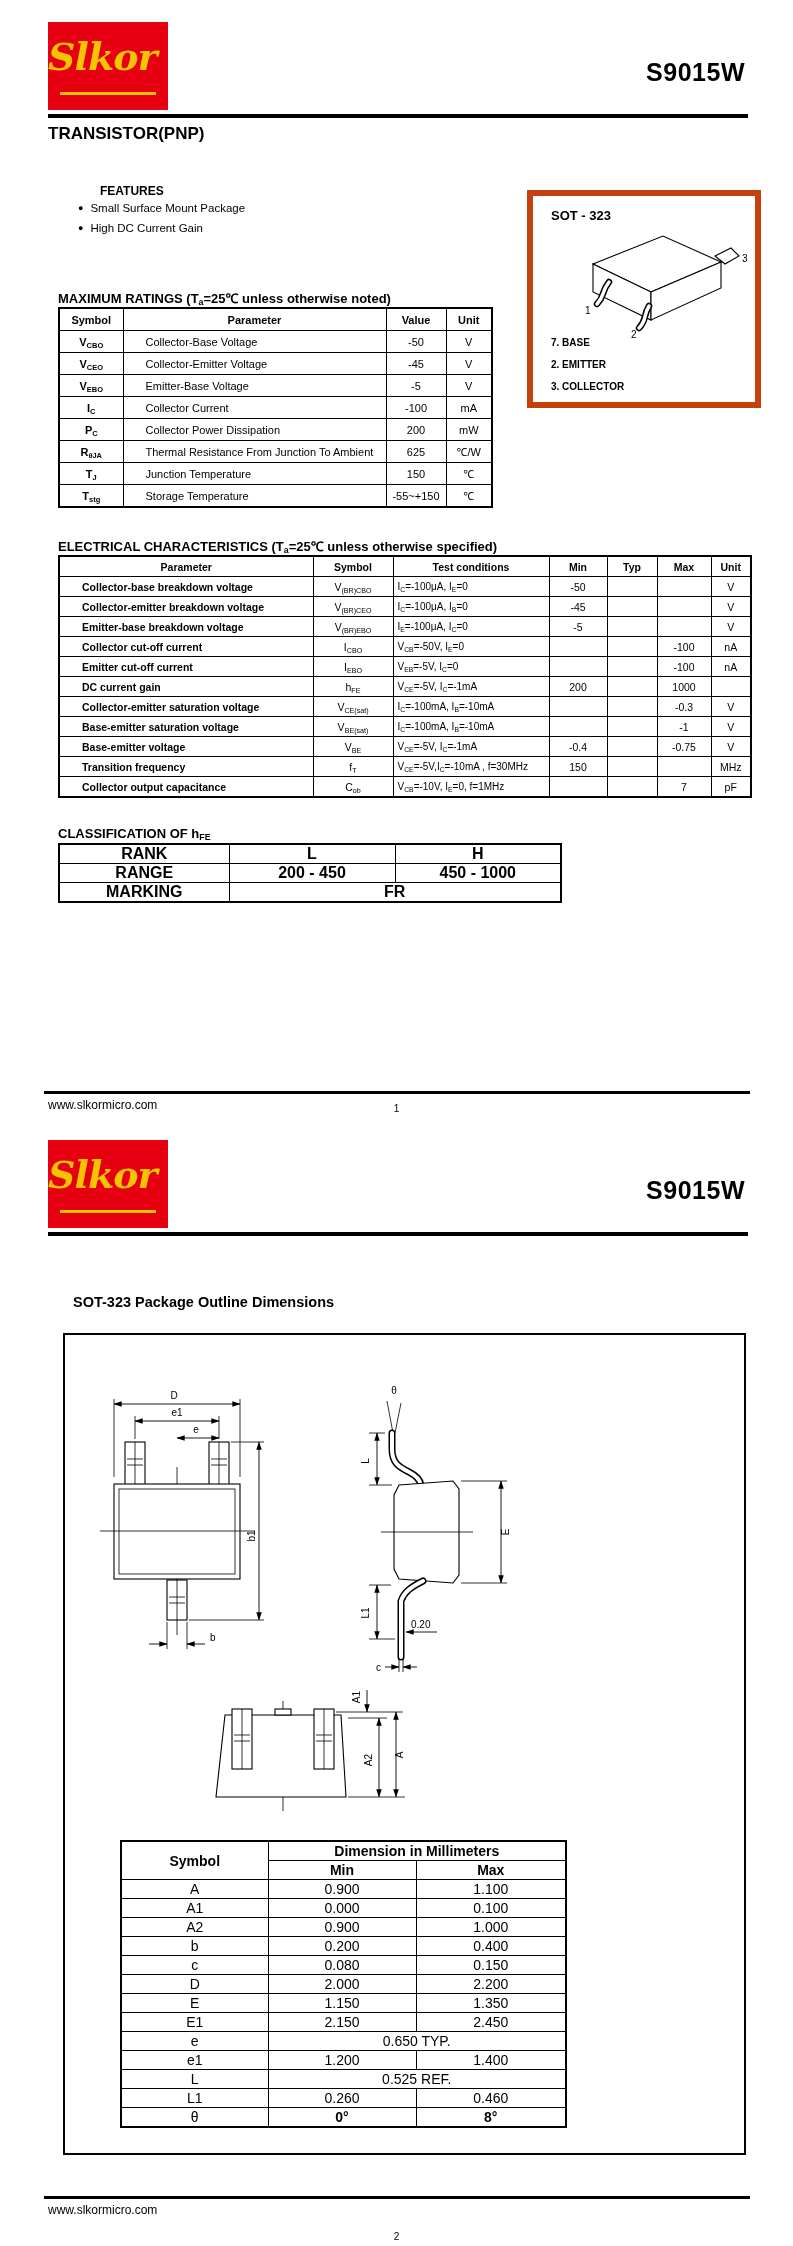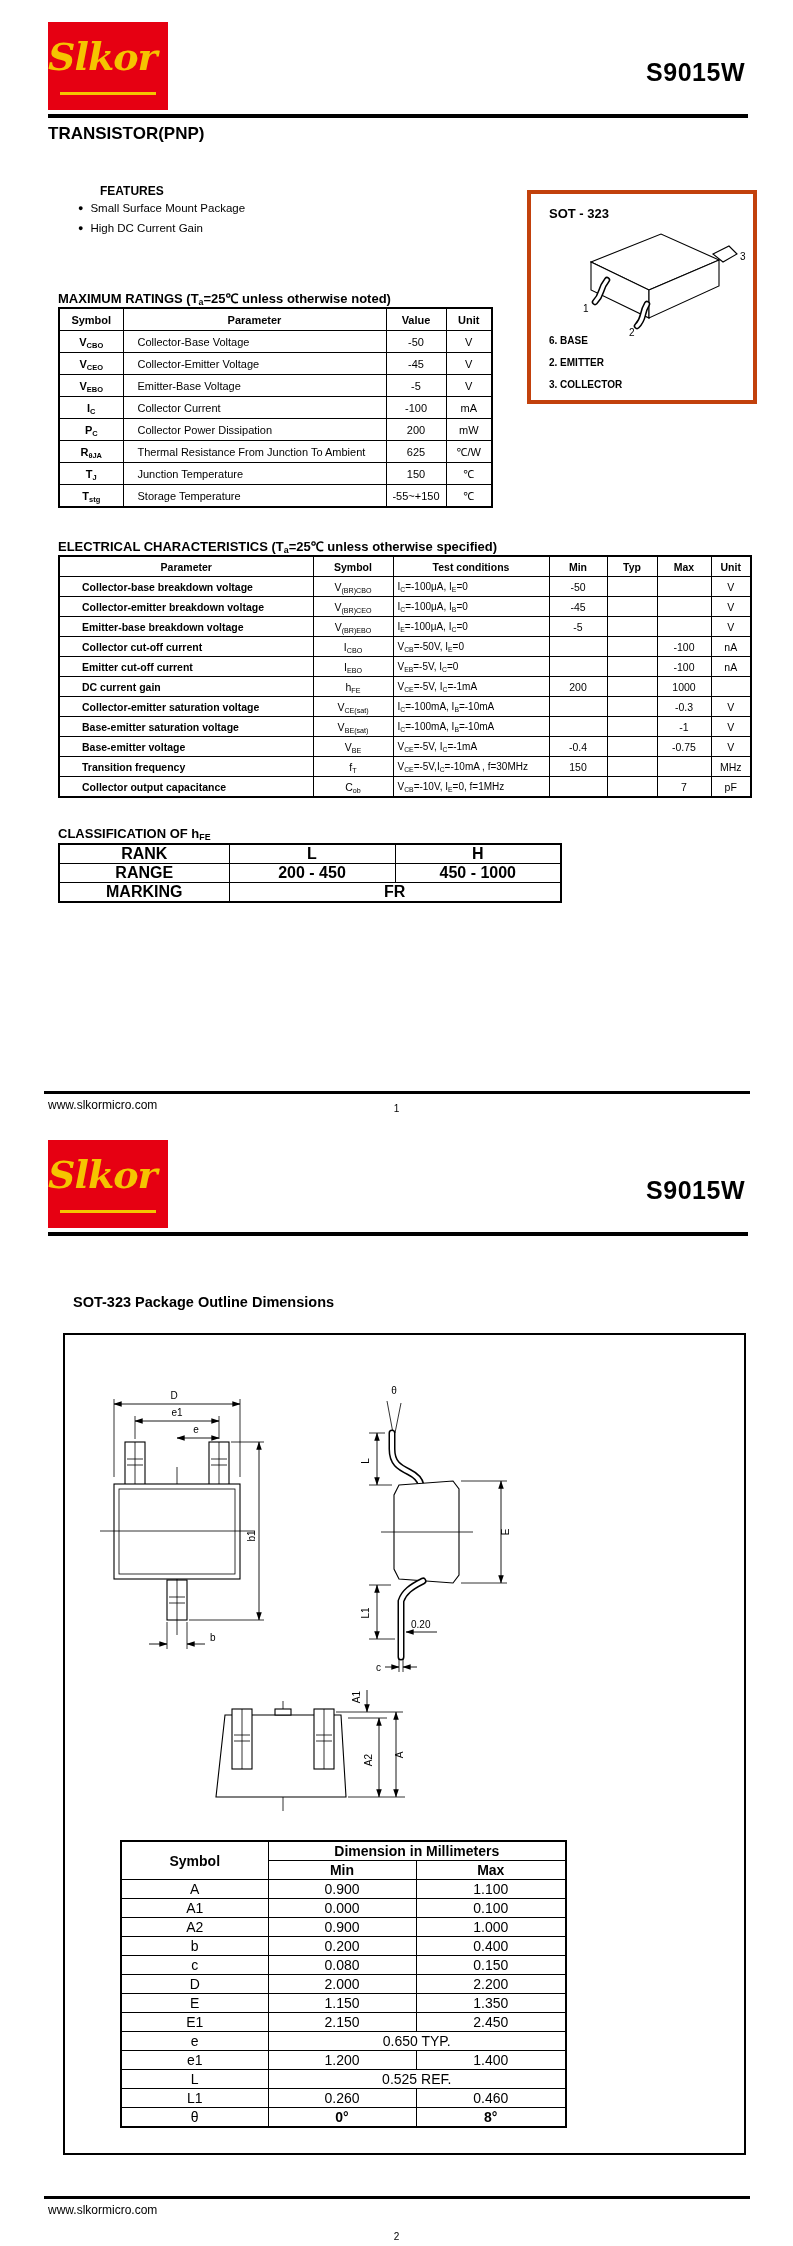--- a/index.html
+++ b/index.html
@@ -15,35 +15,35 @@
   .logo-underline{position:absolute;left:12px;right:12px;bottom:15px;height:3px;
                   background:var(--logo-fg,#f5c400);}
   .pn{right:48px;font-size:25px;font-weight:bold;letter-spacing:0.5px;}
   .hrule{left:48px;width:700px;height:4px;background:#000;}
   .doc-title{left:48px;top:124px;font-size:17px;font-weight:bold;}
   
   .feat-h{left:60px;top:184px;font-size:12px;font-weight:bold;padding-left:40px;}
   .feat-item{left:78px;font-size:11.5px;}
   .feat-item .blt{font-size:9px;margin-right:7px;vertical-align:1px;}
   
-  .pkg-box{left:527px;top:190px;width:222px;height:206px;border:4px solid #c2410c;}
+  .pkg-box{left:527px;top:190px;width:222px;height:206px;border:6px solid #c2410c;}
   .pkg-title{left:18px;top:12px;font-size:13px;font-weight:bold;}
   .pkg-pin{left:18px;font-size:10px;font-weight:bold;}
   
   .sec-h{left:58px;font-size:13px;font-weight:bold;}
   
   table{border-collapse:collapse;table-layout:fixed;}
   td,th{border:1px solid #000;padding:0 4px;overflow:hidden;white-space:nowrap;
         font-weight:normal;}
   .tbl{border:2px solid #000;}
   .max-tbl{left:58px;top:307px;width:433px;}
   .max-tbl th,.max-tbl td{height:21px;font-size:11px;text-align:center;}
   .max-tbl th{font-weight:bold;}
   .max-tbl .sym{font-weight:bold;}
-  .max-tbl .par{text-align:left;padding-left:14px;}
+  .max-tbl .par{text-align:left;padding-left:22px;}
   .elec-tbl{left:58px;top:555px;width:692px;}
   .elec-tbl th,.elec-tbl td{height:19px;font-size:10.5px;text-align:center;}
   .elec-tbl th{font-weight:bold;}
   .elec-tbl .par{text-align:left;padding-left:22px;font-weight:bold;}
   .elec-tbl .cond{text-align:left;padding-left:4px;font-size:10px;}
   .class-tbl{left:58px;top:843px;width:502px;}
   .class-tbl td{height:17px;font-size:16px;font-weight:bold;text-align:center;}
   .dim-tbl{left:120px;top:1840px;width:445px;}
   .dim-tbl th,.dim-tbl td{height:18px;font-size:14px;text-align:center;}
   .dim-tbl th{font-weight:bold;}
@@ -93,21 +93,21 @@
       <polygon class="part" points="88,68 158,38 158,64 88,96"></polygon>
       <polygon class="part" points="152,32 168,24 176,32 162,40"></polygon>
       <path class="pkgO" d="M46,58 C38,68 42,72 34,80"></path>
       <path class="pkgI" d="M46,58 C38,68 42,72 34,80"></path>
       <path class="pkgO" d="M86,82 C80,92 84,96 76,104"></path>
       <path class="pkgI" d="M86,82 C80,92 84,96 76,104"></path>
       <text x="22" y="90" font-size="12">1</text>
       <text x="68" y="114" font-size="12">2</text>
       <text x="179" y="38" font-size="12">3</text>
     </svg>
-    <div class="ab pkg-pin" style="top:141px;">6. BASE</div>
+    <div class="ab pkg-pin" style="top:141px;">7. BASE</div>
     <div class="ab pkg-pin" style="top:163px;">2. EMITTER</div>
     <div class="ab pkg-pin" style="top:185px;">3. COLLECTOR</div>
   </div>
 
   <div class="ab sec-h" style="top:289px;">MAXIMUM RATINGS (T<sub>a</sub>=25℃ unless otherwise noted)</div>
   <table class="ab tbl max-tbl">
     <colgroup>
         <col style="width:64px">
         <col style="width:263px">
         <col style="width:60px">

